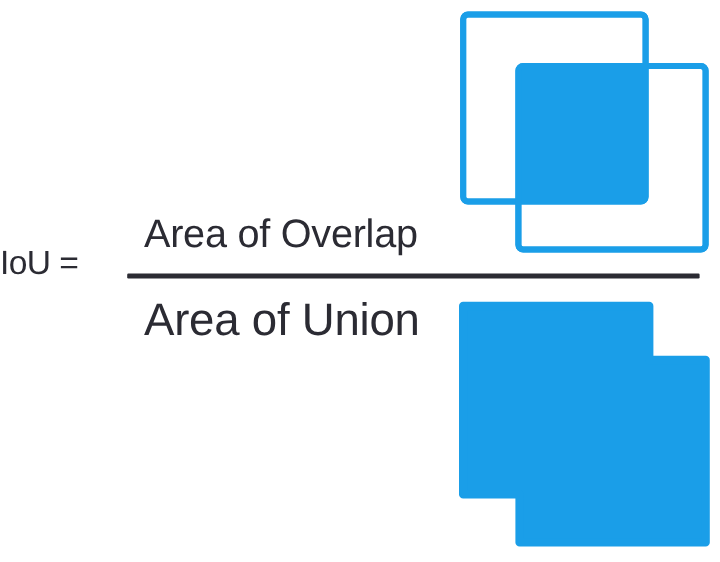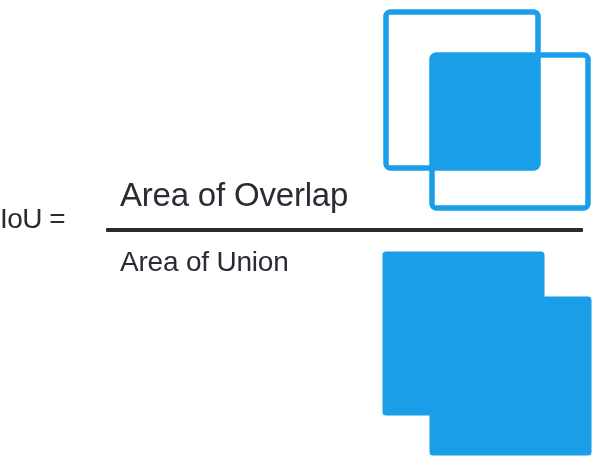--- a/index.html
+++ b/index.html
@@ -46,21 +46,21 @@
     line-height: 1;
     letter-spacing: -0.2px;
     color: #2b2b33;
     white-space: nowrap;
   }
 
   .denominator {
     position: absolute;
     left: 120px;
     top: 248px;
-    font-size: 28px;
+    font-size: 38px;
     line-height: 1;
     letter-spacing: -0.2px;
     color: #2b2b33;
     white-space: nowrap;
   }
 
   .fraction-bar {
     position: absolute;
     left: 106px;
     top: 228px;

